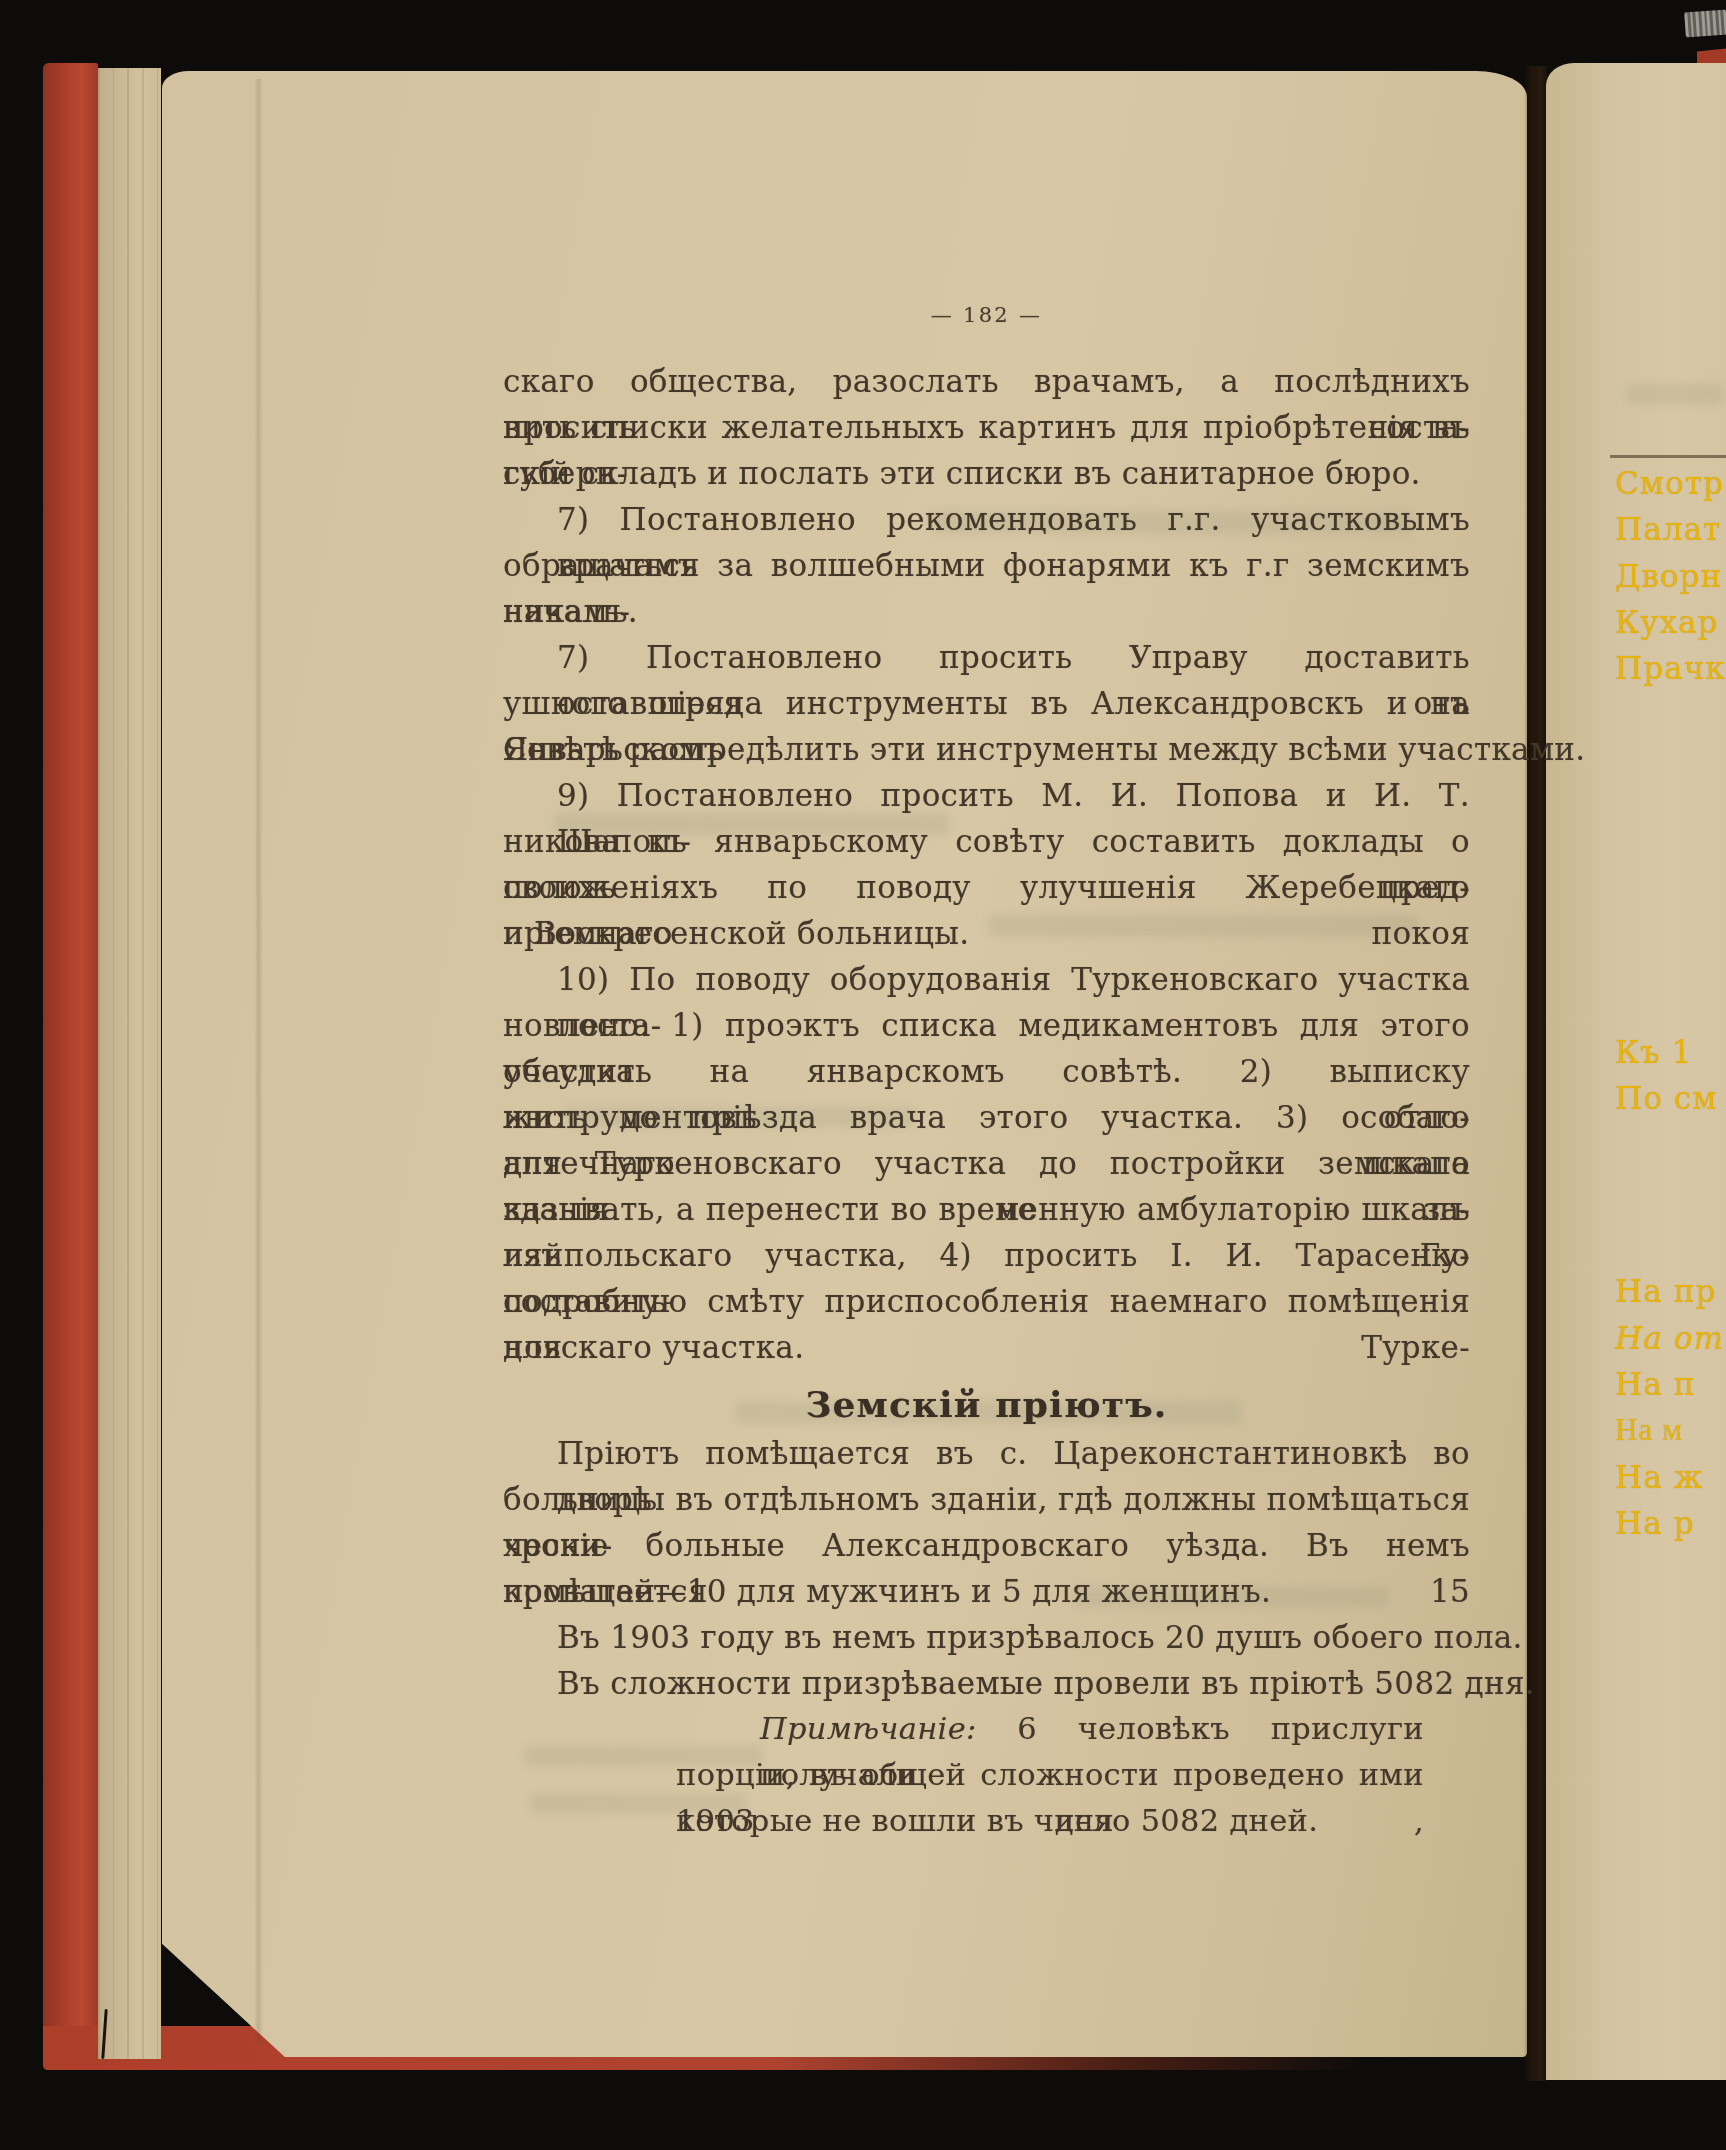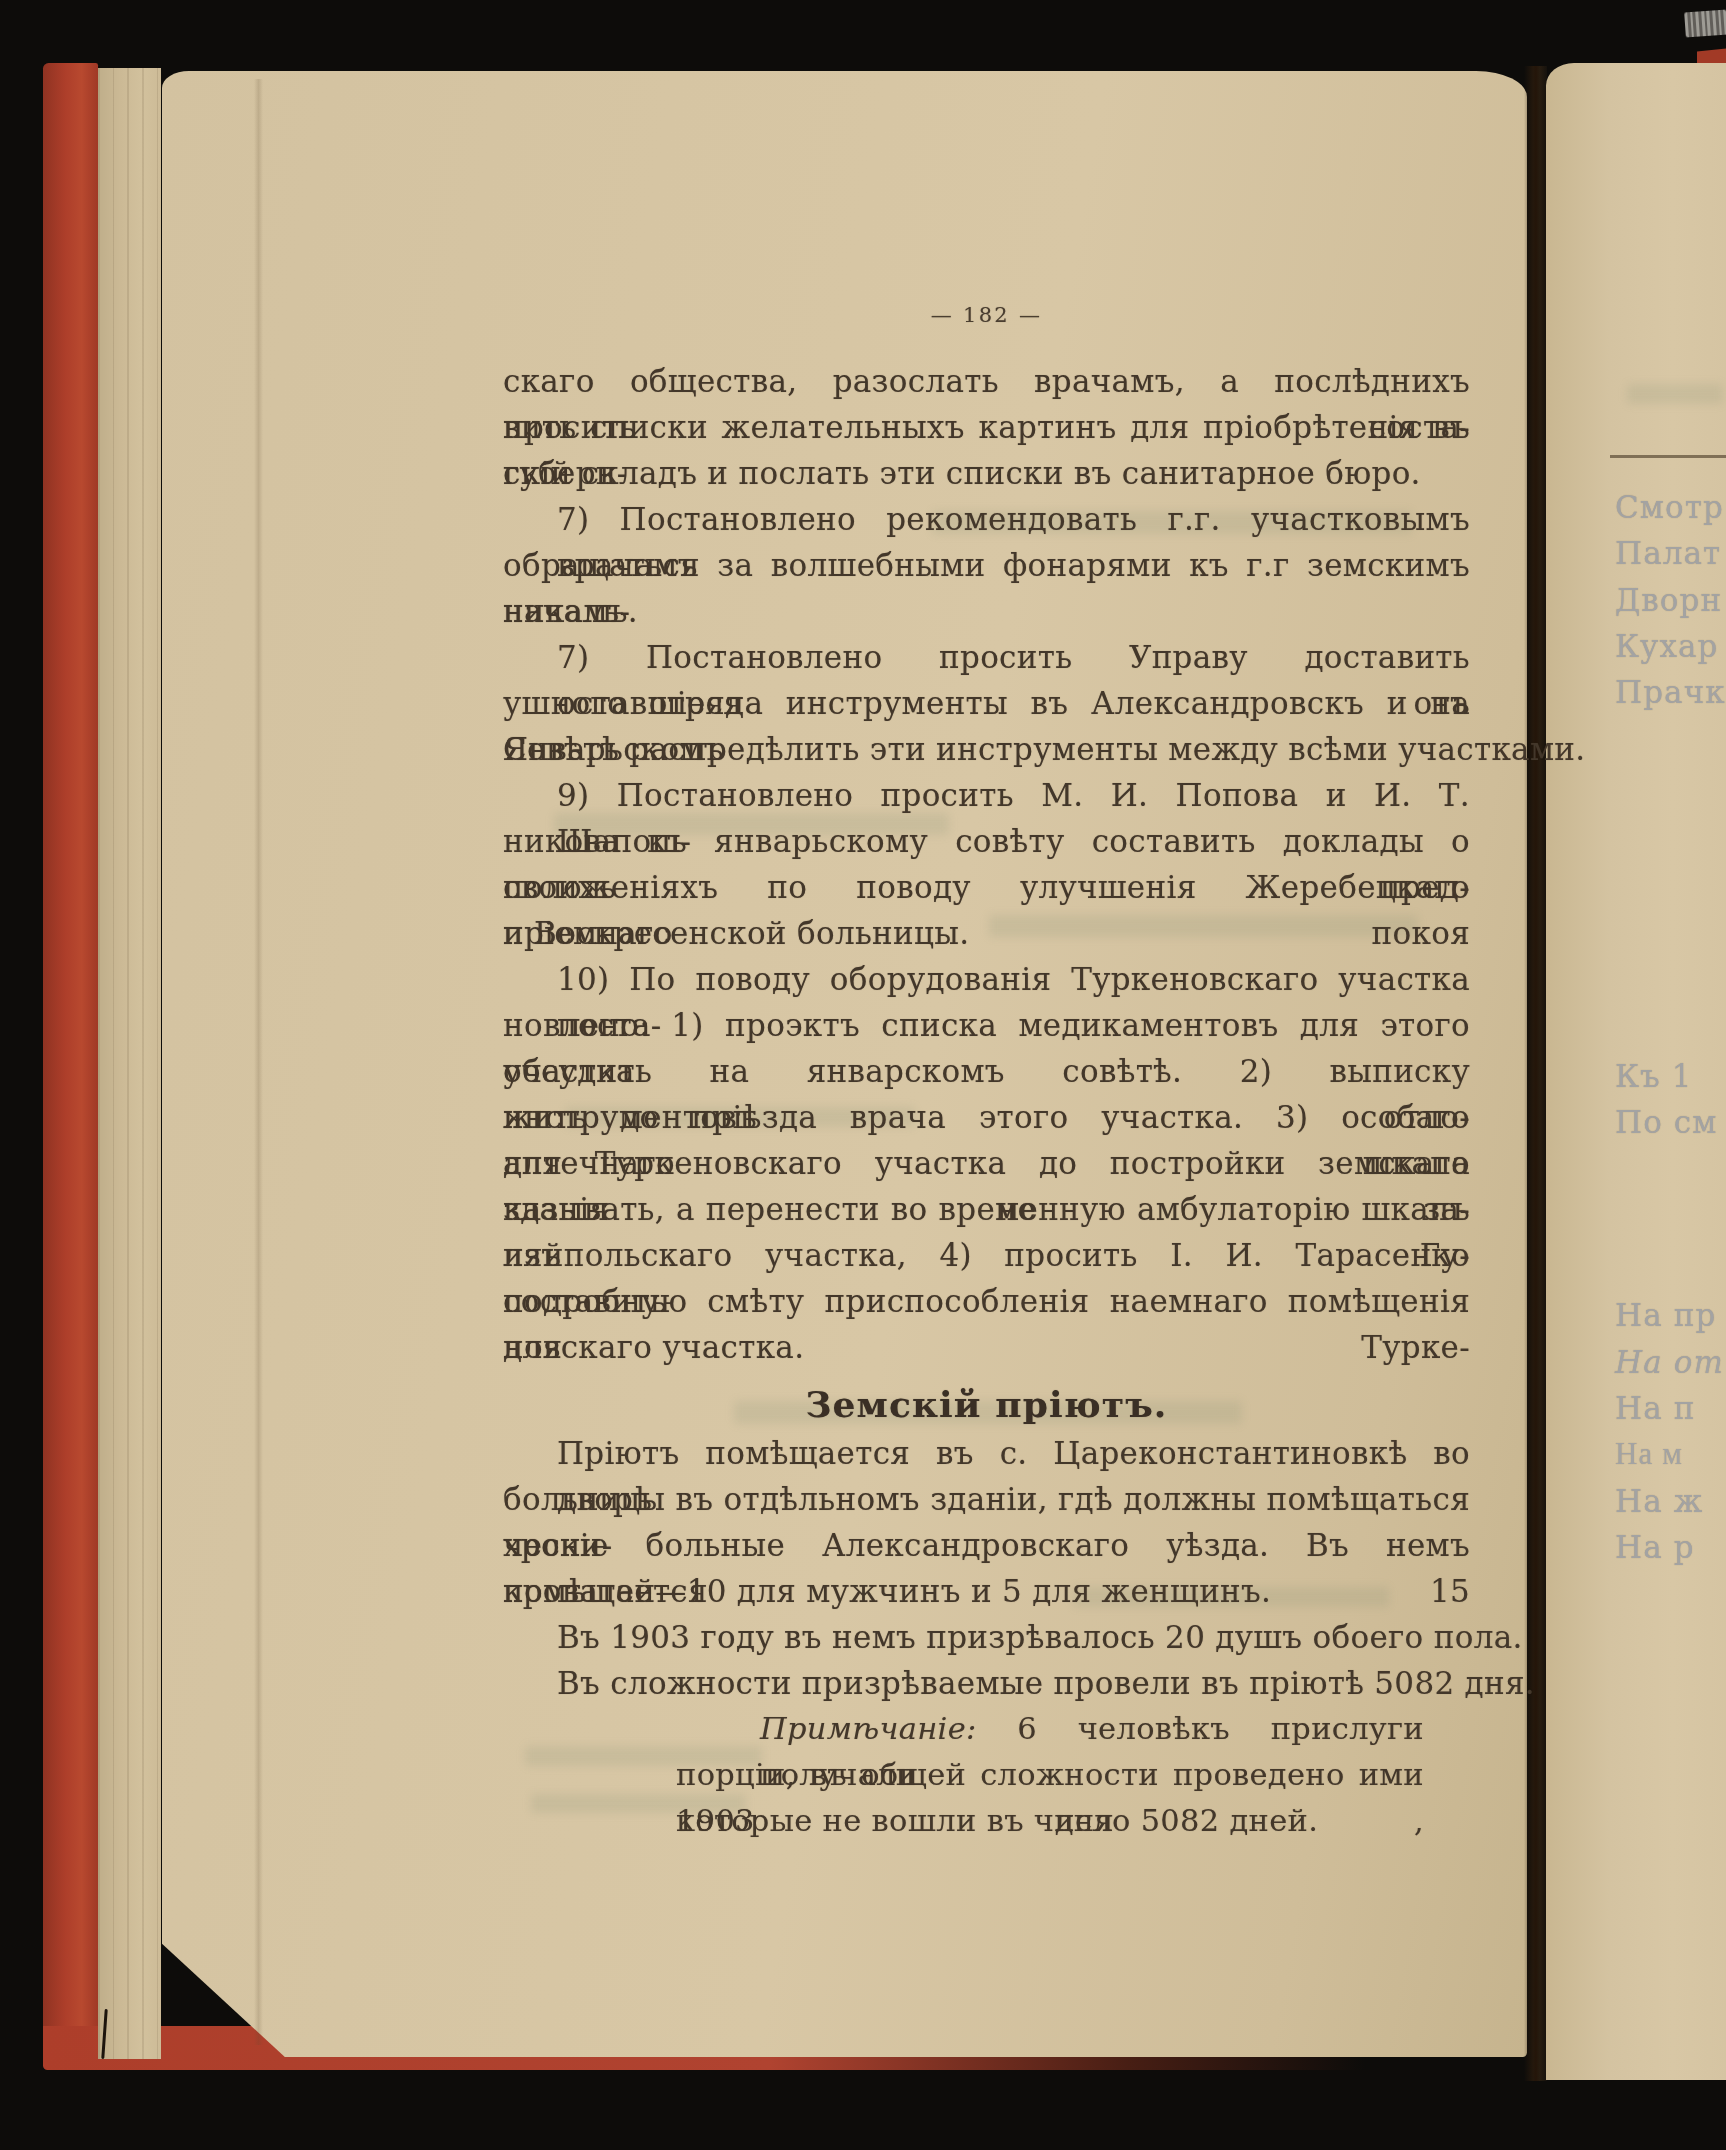--- a/index.html
+++ b/index.html
@@ -81,23 +81,22 @@
     white-space:nowrap;text-shadow:0 0 1.1px rgba(67,55,42,.32);
   }
   .tline.just{white-space:normal;text-align:justify;text-align-last:justify;}
   .tline.ind{padding-left:54px;}
   .notecol .tline.ind{padding-left:84px;}
   .notecol .tline{font-size:30.5px;margin-left:24px;}
   .tline i{font-style:italic;}
   .rlines{position:absolute;left:0;top:0;width:1727px;height:2151px;pointer-events:none;}
   .rline{
     position:absolute;left:1615px;height:46px;line-height:46px;
-    font-size:31px;letter-spacing:1.1px;color:#a3a3a3;white-space:nowrap;
+    font-size:31px;letter-spacing:1.1px;color:#eab308;white-space:nowrap;
     text-shadow:0 0 1.1px rgba(73,60,44,.32);
-    margin-top:24px;
   }
   .rdivider{
     position:absolute;left:1610px;top:455px;width:117px;height:2.8px;
     background:rgba(70,55,35,.6);
   }
 </style>
 </head>
 <body>
 
 <div class="stage">

